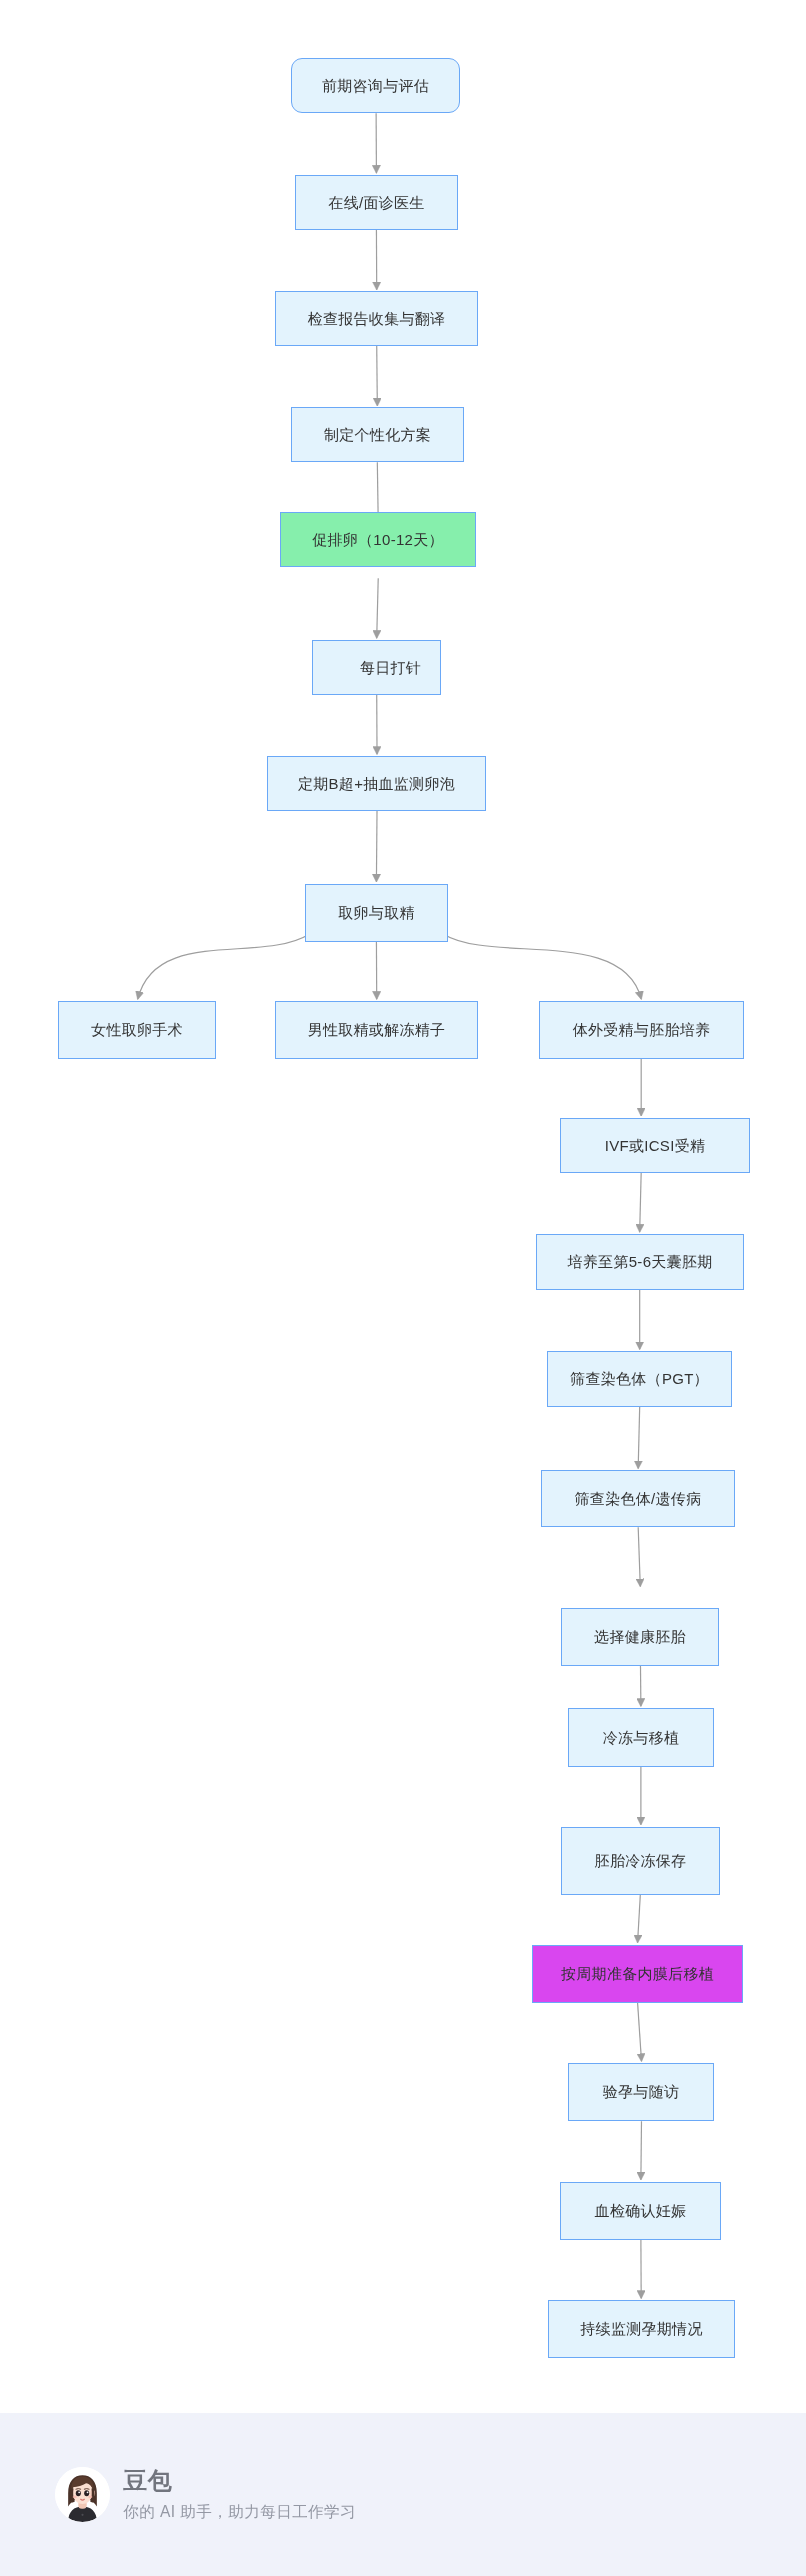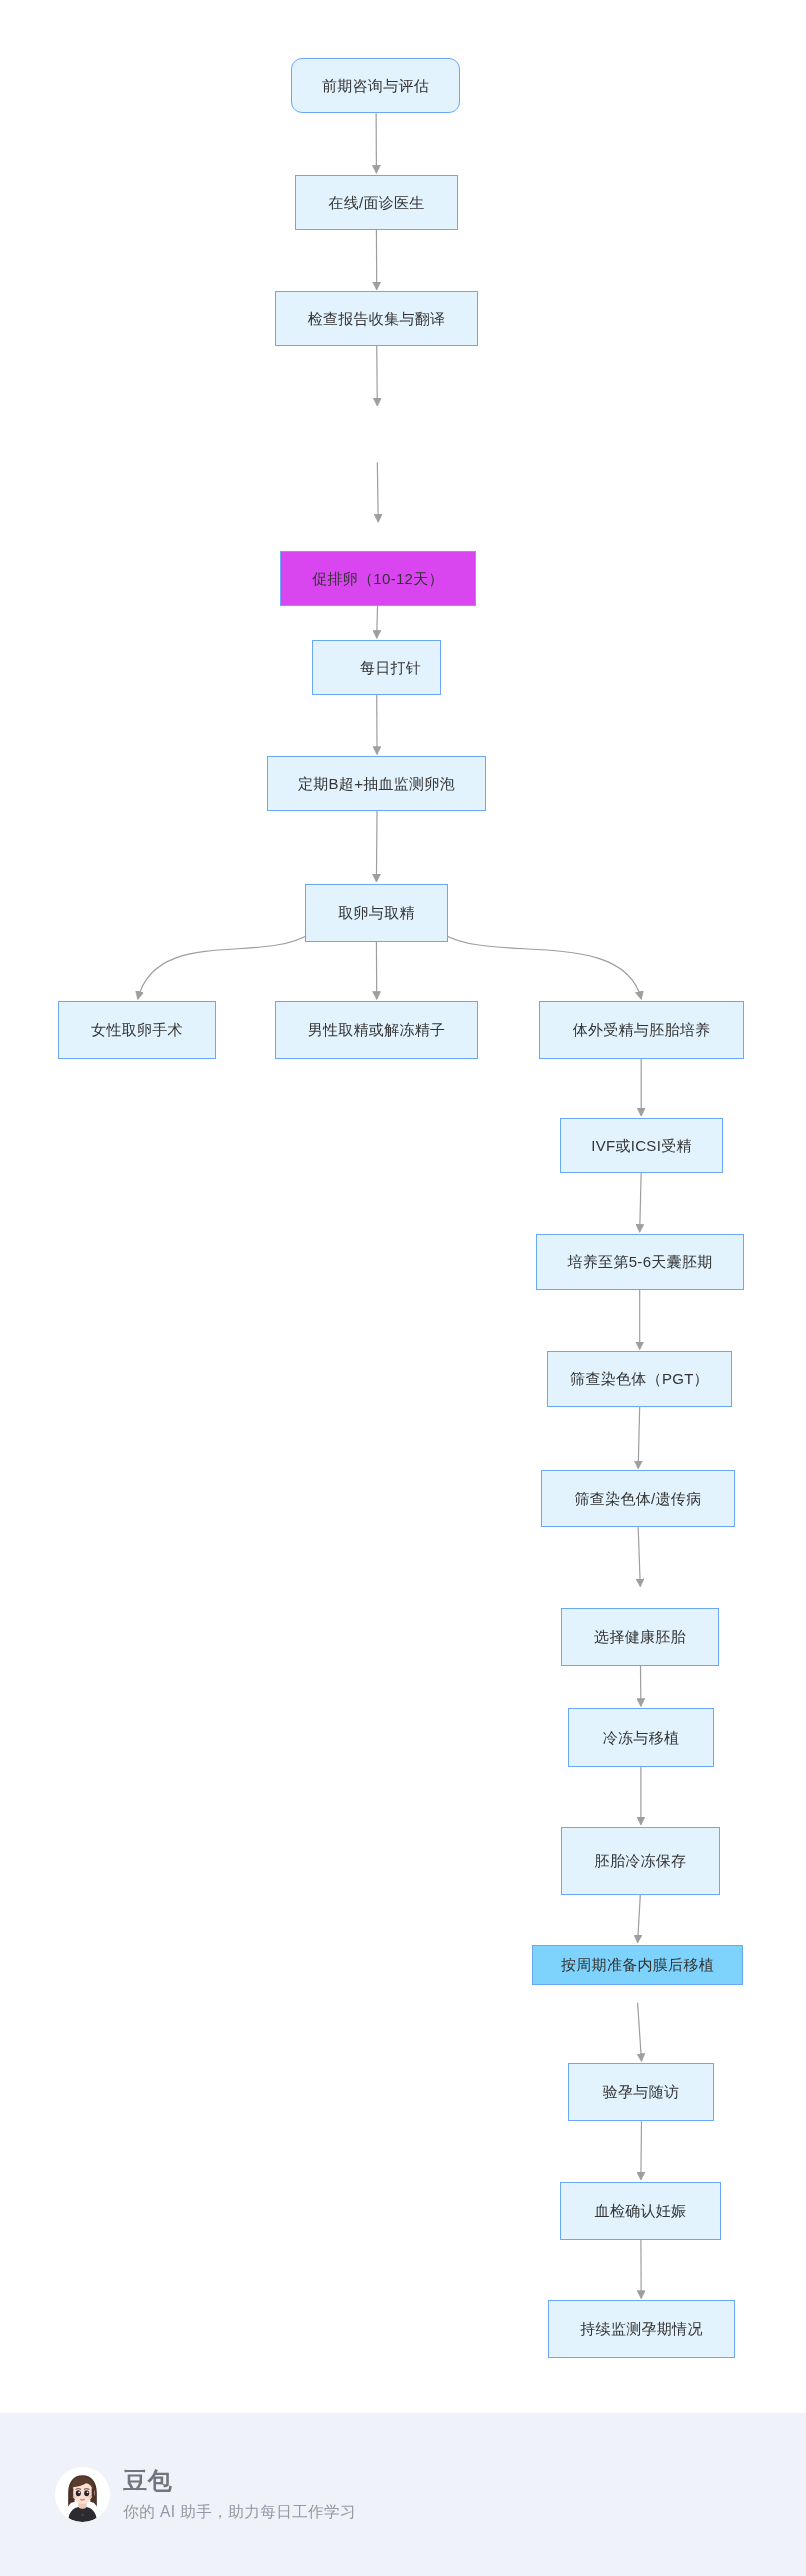--- a/index.html
+++ b/index.html
@@ -128,63 +128,66 @@
 
 <div class="node" style="left: 291px; top: 58px; width: 169px; height: 55px; background: rgb(227, 243, 253); border-color: rgb(106, 168, 247); border-radius: 11px;">
       <span>前期咨询与评估</span>
     </div>
     <div class="node" style="left: 295px; top: 175px; width: 163px; height: 55px; background: rgb(227, 243, 253); border-color: rgb(106, 168, 247);">
       <span>在线/面诊医生</span>
     </div>
     <div class="node" style="left: 275px; top: 291px; width: 203px; height: 55px; background: rgb(227, 243, 253); border-color: rgb(106, 168, 247);">
       <span>检查报告收集与翻译</span>
     </div>
-    <div class="node" style="left: 280px; top: 551px; width: 196px; height: 55px; background: #d946ef; border-color: rgb(106, 168, 247);">
+    <div class="node" style="left: 291px; top: 407px; width: 173px; height: 55px; background: rgb(227, 243, 253); border-color: rgb(106, 168, 247);">
+      <span>制定个性化方案</span>
+    </div>
+    <div class="node" style="left: 280px; top: 512px; width: 196px; height: 55px; background: #86efac; border-color: rgb(106, 168, 247);">
       <span>促排卵（10-12天）</span>
     </div>
     <div class="node" style="left: 312px; top: 640px; width: 129px; height: 55px; background: rgb(227, 243, 253); border-color: rgb(106, 168, 247); padding-left: 28px;">
       <span>每日打针</span>
     </div>
     <div class="node" style="left: 267px; top: 756px; width: 219px; height: 55px; background: rgb(227, 243, 253); border-color: rgb(106, 168, 247);">
       <span>定期B超+抽血监测卵泡</span>
     </div>
     <div class="node" style="left: 305px; top: 884px; width: 143px; height: 58px; background: rgb(227, 243, 253); border-color: rgb(106, 168, 247);">
       <span>取卵与取精</span>
     </div>
     <div class="node" style="left: 58px; top: 1001px; width: 158px; height: 58px; background: rgb(227, 243, 253); border-color: rgb(106, 168, 247);">
       <span>女性取卵手术</span>
     </div>
     <div class="node" style="left: 275px; top: 1001px; width: 203px; height: 58px; background: rgb(227, 243, 253); border-color: rgb(106, 168, 247);">
       <span>男性取精或解冻精子</span>
     </div>
     <div class="node" style="left: 539px; top: 1001px; width: 205px; height: 58px; background: rgb(227, 243, 253); border-color: rgb(106, 168, 247);">
       <span>体外受精与胚胎培养</span>
     </div>
-    <div class="node" style="left: 560px; top: 1118px; width: 163px; height: 55px; background: rgb(227, 243, 253); border-color: rgb(106, 168, 247);">
+    <div class="node" style="left: 560px; top: 1118px; width: 190px; height: 55px; background: rgb(227, 243, 253); border-color: rgb(106, 168, 247);">
       <span>IVF或ICSI受精</span>
     </div>
     <div class="node" style="left: 536px; top: 1234px; width: 208px; height: 56px; background: rgb(227, 243, 253); border-color: rgb(106, 168, 247);">
       <span>培养至第5-6天囊胚期</span>
     </div>
     <div class="node" style="left: 547px; top: 1351px; width: 185px; height: 56px; background: rgb(227, 243, 253); border-color: rgb(106, 168, 247);">
       <span>筛查染色体（PGT）</span>
     </div>
     <div class="node" style="left: 541px; top: 1470px; width: 194px; height: 57px; background: rgb(227, 243, 253); border-color: rgb(106, 168, 247);">
       <span>筛查染色体/遗传病</span>
     </div>
     <div class="node" style="left: 561px; top: 1588px; width: 158px; height: 58px; background: rgb(227, 243, 253); border-color: rgb(106, 168, 247); margin-top: 20px;">
       <span>选择健康胚胎</span>
     </div>
     <div class="node" style="left: 568px; top: 1708px; width: 146px; height: 59px; background: rgb(227, 243, 253); border-color: rgb(106, 168, 247);">
       <span>冷冻与移植</span>
     </div>
     <div class="node" style="left: 561px; top: 1827px; width: 159px; height: 68px; background: rgb(227, 243, 253); border-color: rgb(106, 168, 247);">
       <span>胚胎冷冻保存</span>
     </div>
-    <div class="node" style="left: 532px; top: 1945px; width: 211px; height: 40px; background: #7dd3fc; border-color: rgb(106, 168, 247);">
+    <div class="node" style="left: 532px; top: 1945px; width: 211px; height: 58px; background: #d946ef; border-color: rgb(106, 168, 247);">
       <span>按周期准备内膜后移植</span>
     </div>
     <div class="node" style="left: 568px; top: 2063px; width: 146px; height: 58px; background: rgb(227, 243, 253); border-color: rgb(106, 168, 247);">
       <span>验孕与随访</span>
     </div>
     <div class="node" style="left: 560px; top: 2182px; width: 161px; height: 58px; background: rgb(227, 243, 253); border-color: rgb(106, 168, 247);">
       <span>血检确认妊娠</span>
     </div>
     <div class="node" style="left: 548px; top: 2300px; width: 187px; height: 58px; background: rgb(227, 243, 253); border-color: rgb(106, 168, 247);">
       <span>持续监测孕期情况</span>

